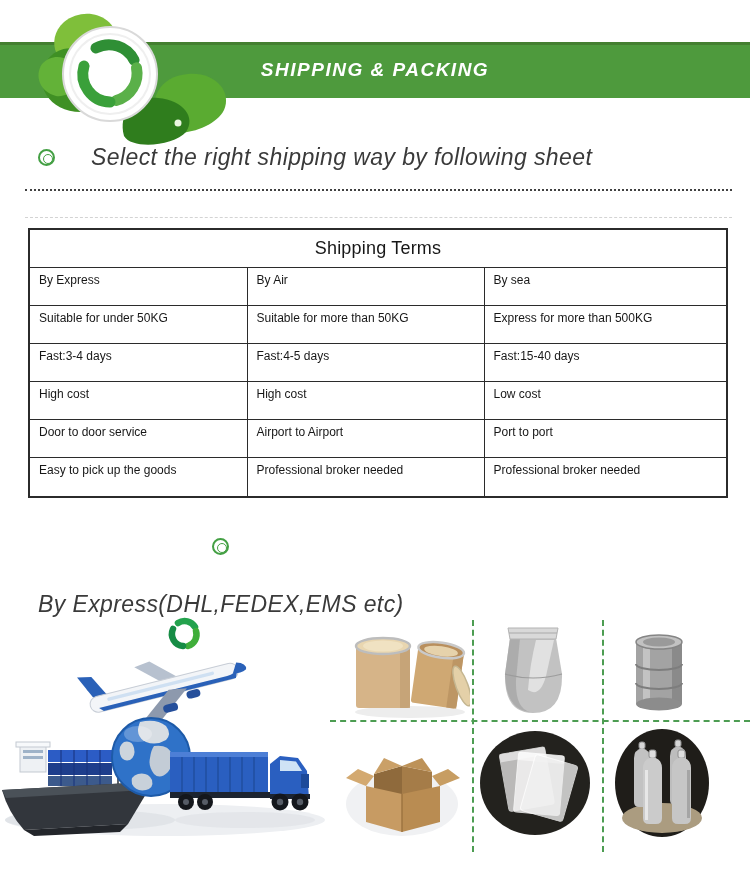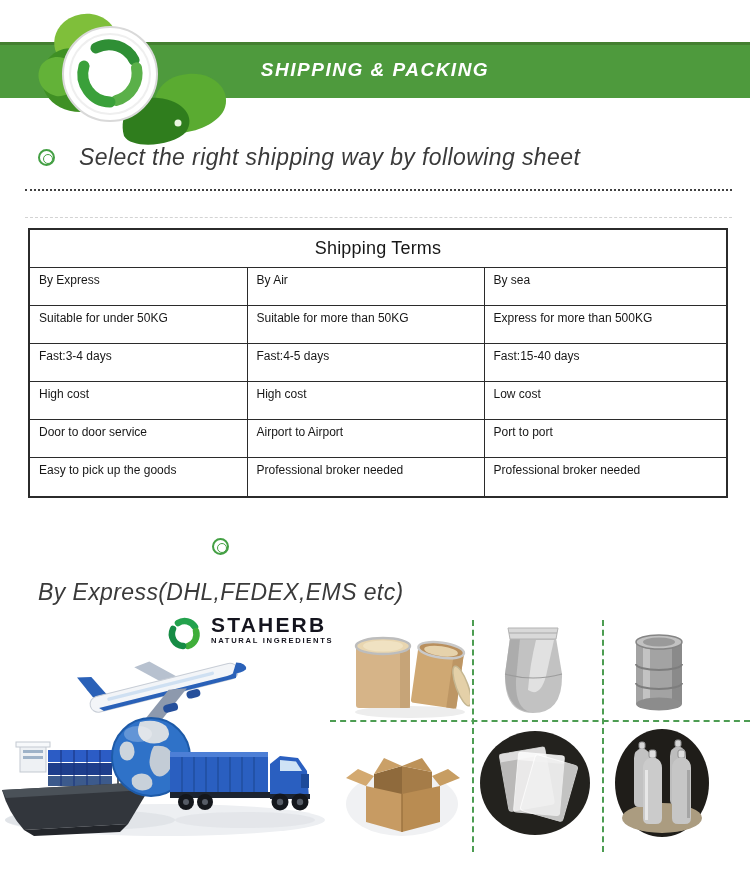--- a/index.html
+++ b/index.html
@@ -12,21 +12,21 @@
   .banner-bar {
     position:absolute; left:0; top:42px; width:750px; height:56px;
     background:#4e9a3d; box-shadow: inset 0 3px 0 #447f30;
   }
   .banner-title {
     display:block; width:100%; text-align:center; line-height:56px;
     color:#ffffff; font-size:19px; font-weight:bold; letter-spacing:1.5px;font-style:italic;
   }
   .emblem { position:absolute; left:26px; top:0; width:210px; height:150px; z-index:2; }
   
-  .sec-head { position:absolute; left:38px; display:flex; align-items:center; gap:24px; }
+  .sec-head { position:absolute; left:38px; display:flex; align-items:center; gap:36px; }
   .sec-head.h1 { top:144px; }
   .sec-head.h2 { top:538px;flex-direction:column; }
   .bullet {
     width:17px; height:17px; border:2px solid #44a044; border-radius:50%;
     position:relative; flex:0 0 auto;
   }
   .bullet::after {
     content:""; position:absolute; left:2.5px; top:2.5px; width:8px; height:8px;
     border:1.5px solid #44a044; border-radius:50%;
   }
@@ -139,24 +139,20 @@
   <div class="gallery">
 
     <div class="brand">
       <svg width="38" height="40" viewBox="0 0 38 40" xmlns="http://www.w3.org/2000/svg">
         <g stroke-linecap="round" fill="none">
           <path d="M12,9 A12,12 0 0 1 29,13" stroke="#23a24d" stroke-width="6.5"></path>
           <path d="M30,17 A12,12 0 0 1 22,32" stroke="#3fae3a" stroke-width="6.5"></path>
           <path d="M17,32 A12,12 0 0 1 7,15" stroke="#168c45" stroke-width="6.5"></path>
         </g>
       </svg>
-      <div>
-        <div class="brand-name">STAHERB</div>
-        <div class="brand-tag">NATURAL INGREDIENTS</div>
-      </div>
     </div>
 
     <svg class="abs" style="left:0;top:190px" width="330" height="50" viewBox="0 0 330 50" xmlns="http://www.w3.org/2000/svg">
       <ellipse cx="165" cy="22" rx="160" ry="16" fill="#edeff2"></ellipse>
       <ellipse cx="90" cy="22" rx="85" ry="10" fill="#dcdfe4" opacity=".7"></ellipse>
       <ellipse cx="245" cy="22" rx="70" ry="8" fill="#dfe2e7" opacity=".7"></ellipse>
     </svg>
 
     <svg class="abs" style="left:72px;top:38px" width="190" height="82" viewBox="0 0 190 82" xmlns="http://www.w3.org/2000/svg">
       <g transform="rotate(-14 95 41)">

